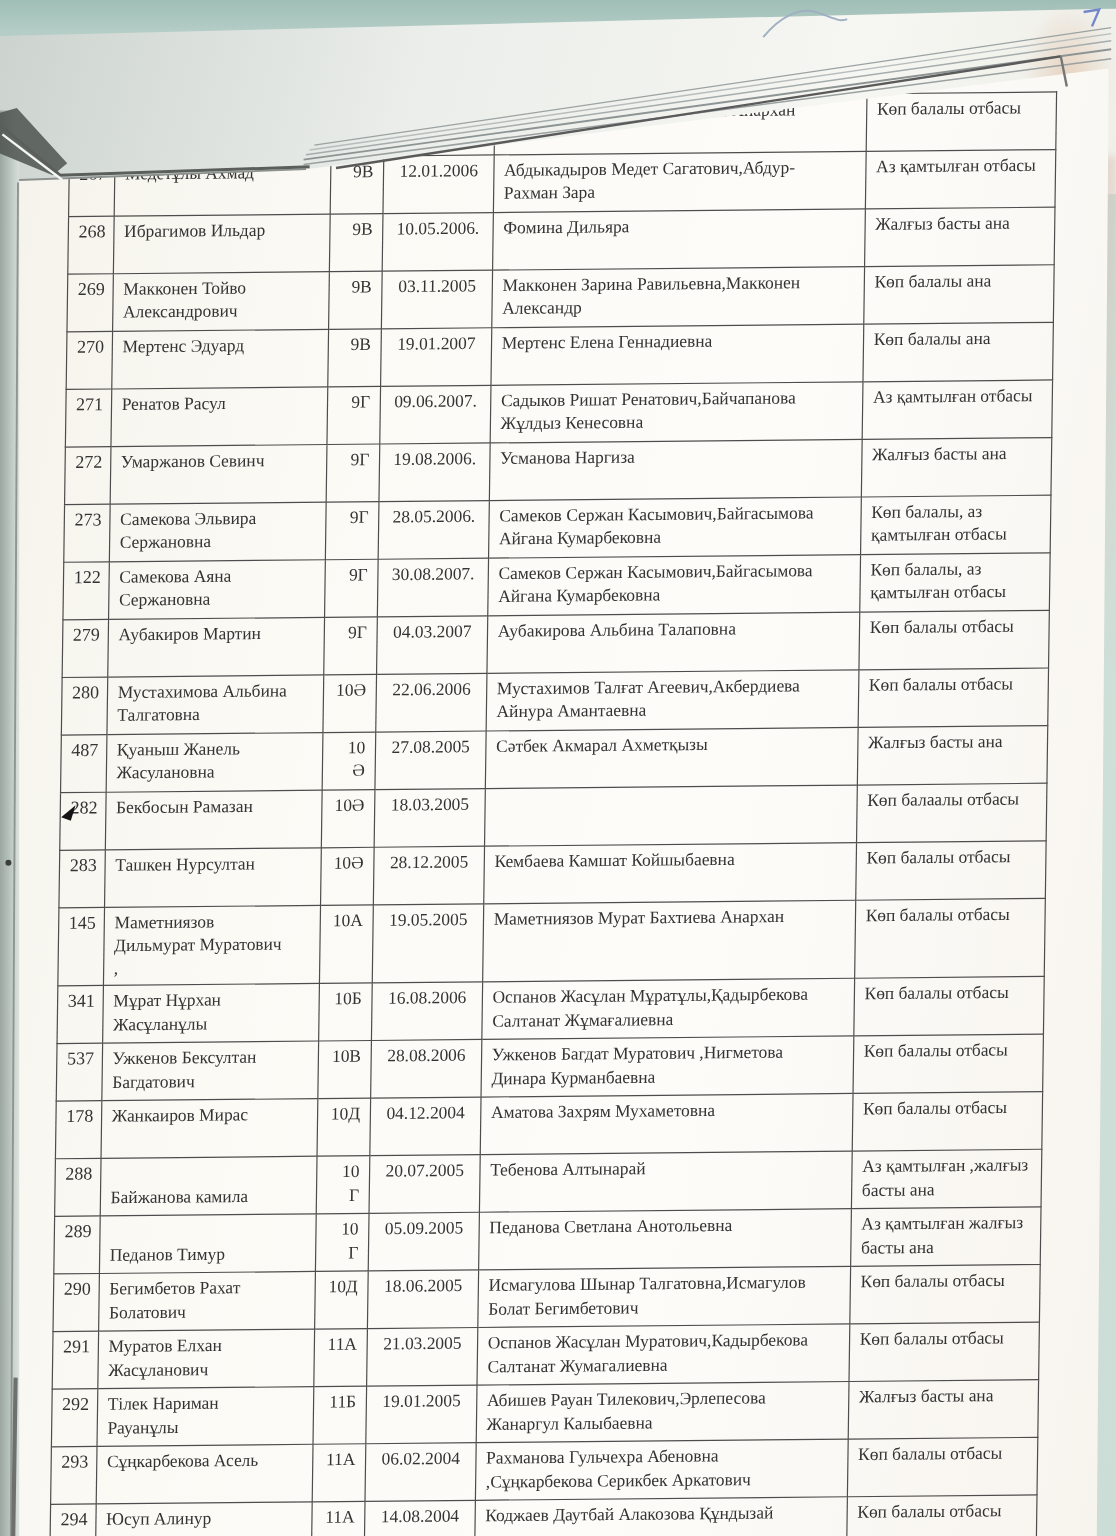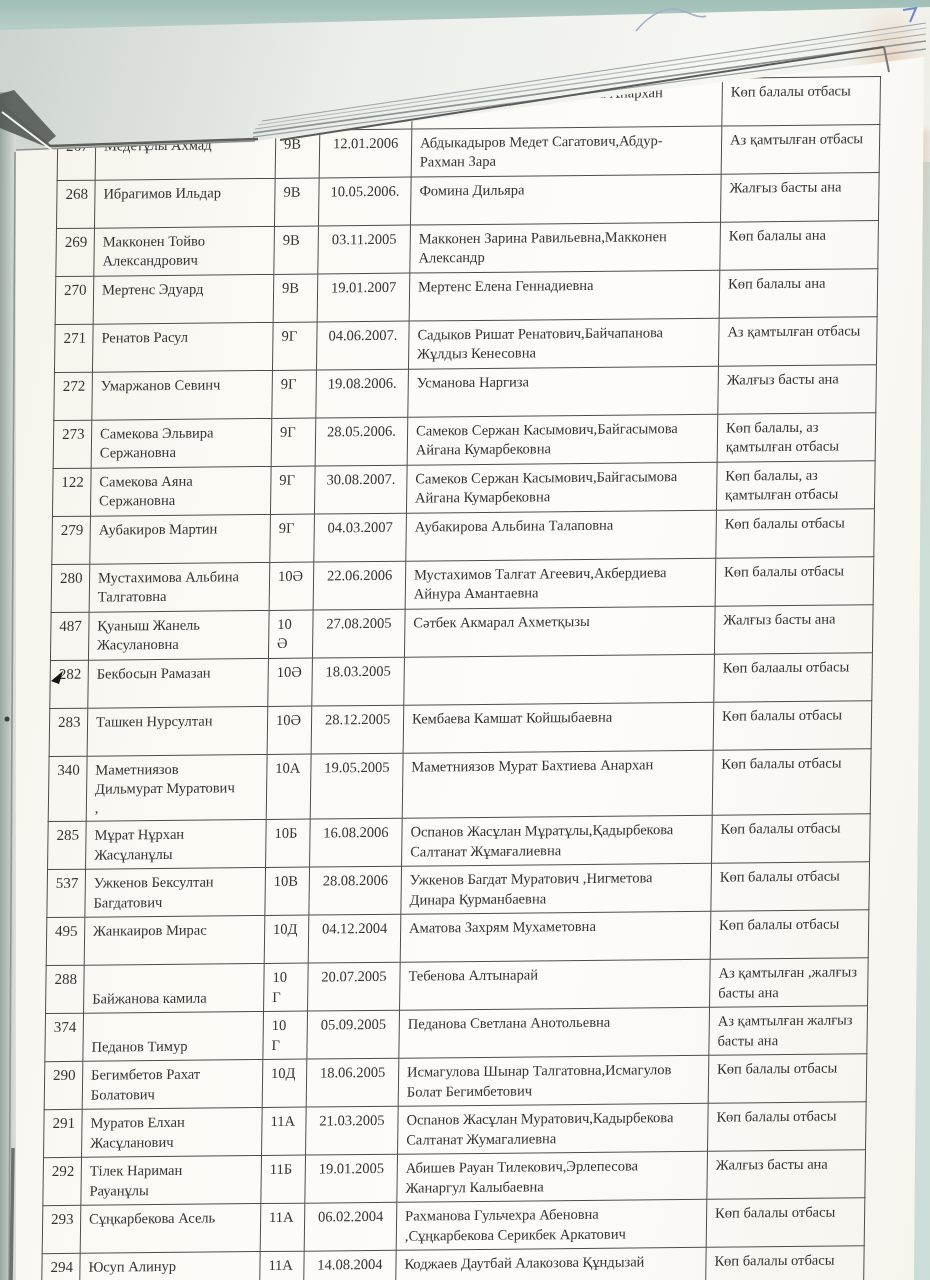--- a/index.html
+++ b/index.html
@@ -28,21 +28,21 @@
   
   table.doc{position:absolute;left:58px;top:84px;width:822px;z-index:4;
       border-collapse:collapse;table-layout:fixed;
       transform:skewY(-0.55deg) skewX(-0.8deg);transform-origin:0 0;
       color:#343434;font-size:14.5px;line-height:1.32;}
   table.doc td{border:1px solid #4d4d4d;vertical-align:top;padding:4px 8px 3px 8px;
       overflow:hidden;}
   table.doc tr{height:48px;}
   td.c-num{text-align:center;padding-left:2px;padding-right:2px;font-size:15px;border-radius:18px;}
   td.c-name{white-space:pre-line;}
-  td.c-class{white-space:pre-line;text-align:left;padding-left:6px;padding-right:2px;}
+  td.c-class{white-space:pre-line;text-align:right;padding-left:6px;padding-right:2px;}
   td.c-date{text-align:center;padding-left:2px;padding-right:2px;}
   td.c-parents{white-space:pre-line;}
   td.c-status{white-space:pre-line;}
 </style>
 </head>
 <body>
 
 <div class="stage">
   <div class="bg"></div>
   <div class="under-stack"></div>
@@ -106,21 +106,21 @@
     <td class="c-class">9В</td>
     <td class="c-date">19.01.2007</td>
     <td class="c-parents">Мертенс Елена Геннадиевна</td>
     <td class="c-status">Көп балалы ана</td>
   </tr>
 
   <tr>
     <td class="c-num">271</td>
     <td class="c-name">Ренатов Расул</td>
     <td class="c-class">9Г</td>
-    <td class="c-date">04.06.2007.</td>
+    <td class="c-date">09.06.2007.</td>
     <td class="c-parents">Садыков Ришат Ренатович,Байчапанова
 Жұлдыз Кенесовна</td>
     <td class="c-status">Аз қамтылған отбасы</td>
   </tr>
 
   <tr>
     <td class="c-num">272</td>
     <td class="c-name">Умаржанов Севинч</td>
     <td class="c-class">9Г</td>
     <td class="c-date">19.08.2006.</td>
@@ -195,32 +195,32 @@
   <tr>
     <td class="c-num">283</td>
     <td class="c-name">Ташкен Нурсултан</td>
     <td class="c-class">10Ә</td>
     <td class="c-date">28.12.2005</td>
     <td class="c-parents">Кембаева Камшат Койшыбаевна</td>
     <td class="c-status">Көп балалы отбасы</td>
   </tr>
 
   <tr>
-    <td class="c-num">340</td>
+    <td class="c-num">145</td>
     <td class="c-name">Маметниязов
 Дильмурат Муратович
 ,</td>
     <td class="c-class">10А</td>
     <td class="c-date">19.05.2005</td>
     <td class="c-parents">Маметниязов Мурат Бахтиева Анархан</td>
     <td class="c-status">Көп балалы отбасы</td>
   </tr>
 
   <tr>
-    <td class="c-num">285</td>
+    <td class="c-num">341</td>
     <td class="c-name">Мұрат Нұрхан
 Жасұланұлы</td>
     <td class="c-class">10Б</td>
     <td class="c-date">16.08.2006</td>
     <td class="c-parents">Оспанов Жасұлан Мұратұлы,Қадырбекова
 Салтанат Жұмағалиевна</td>
     <td class="c-status">Көп балалы отбасы</td>
   </tr>
 
   <tr>
@@ -228,42 +228,42 @@
     <td class="c-name">Ужкенов Бексултан
 Багдатович</td>
     <td class="c-class">10В</td>
     <td class="c-date">28.08.2006</td>
     <td class="c-parents">Ужкенов Багдат Муратович ,Нигметова
 Динара Курманбаевна</td>
     <td class="c-status">Көп балалы отбасы</td>
   </tr>
 
   <tr>
-    <td class="c-num">495</td>
+    <td class="c-num">178</td>
     <td class="c-name">Жанкаиров Мирас</td>
     <td class="c-class">10Д</td>
     <td class="c-date">04.12.2004</td>
     <td class="c-parents">Аматова Захрям Мухаметовна</td>
     <td class="c-status">Көп балалы отбасы</td>
   </tr>
 
   <tr>
     <td class="c-num">288</td>
     <td class="c-name">
 Байжанова камила</td>
     <td class="c-class">10
 Г</td>
     <td class="c-date">20.07.2005</td>
     <td class="c-parents">Тебенова Алтынарай</td>
     <td class="c-status">Аз қамтылған ,жалғыз
 басты ана</td>
   </tr>
 
   <tr>
-    <td class="c-num">374</td>
+    <td class="c-num">289</td>
     <td class="c-name">
 Педанов Тимур</td>
     <td class="c-class">10
 Г</td>
     <td class="c-date">05.09.2005</td>
     <td class="c-parents">Педанова Светлана  Анотольевна</td>
     <td class="c-status">Аз қамтылған жалғыз
 басты ана</td>
   </tr>
 

